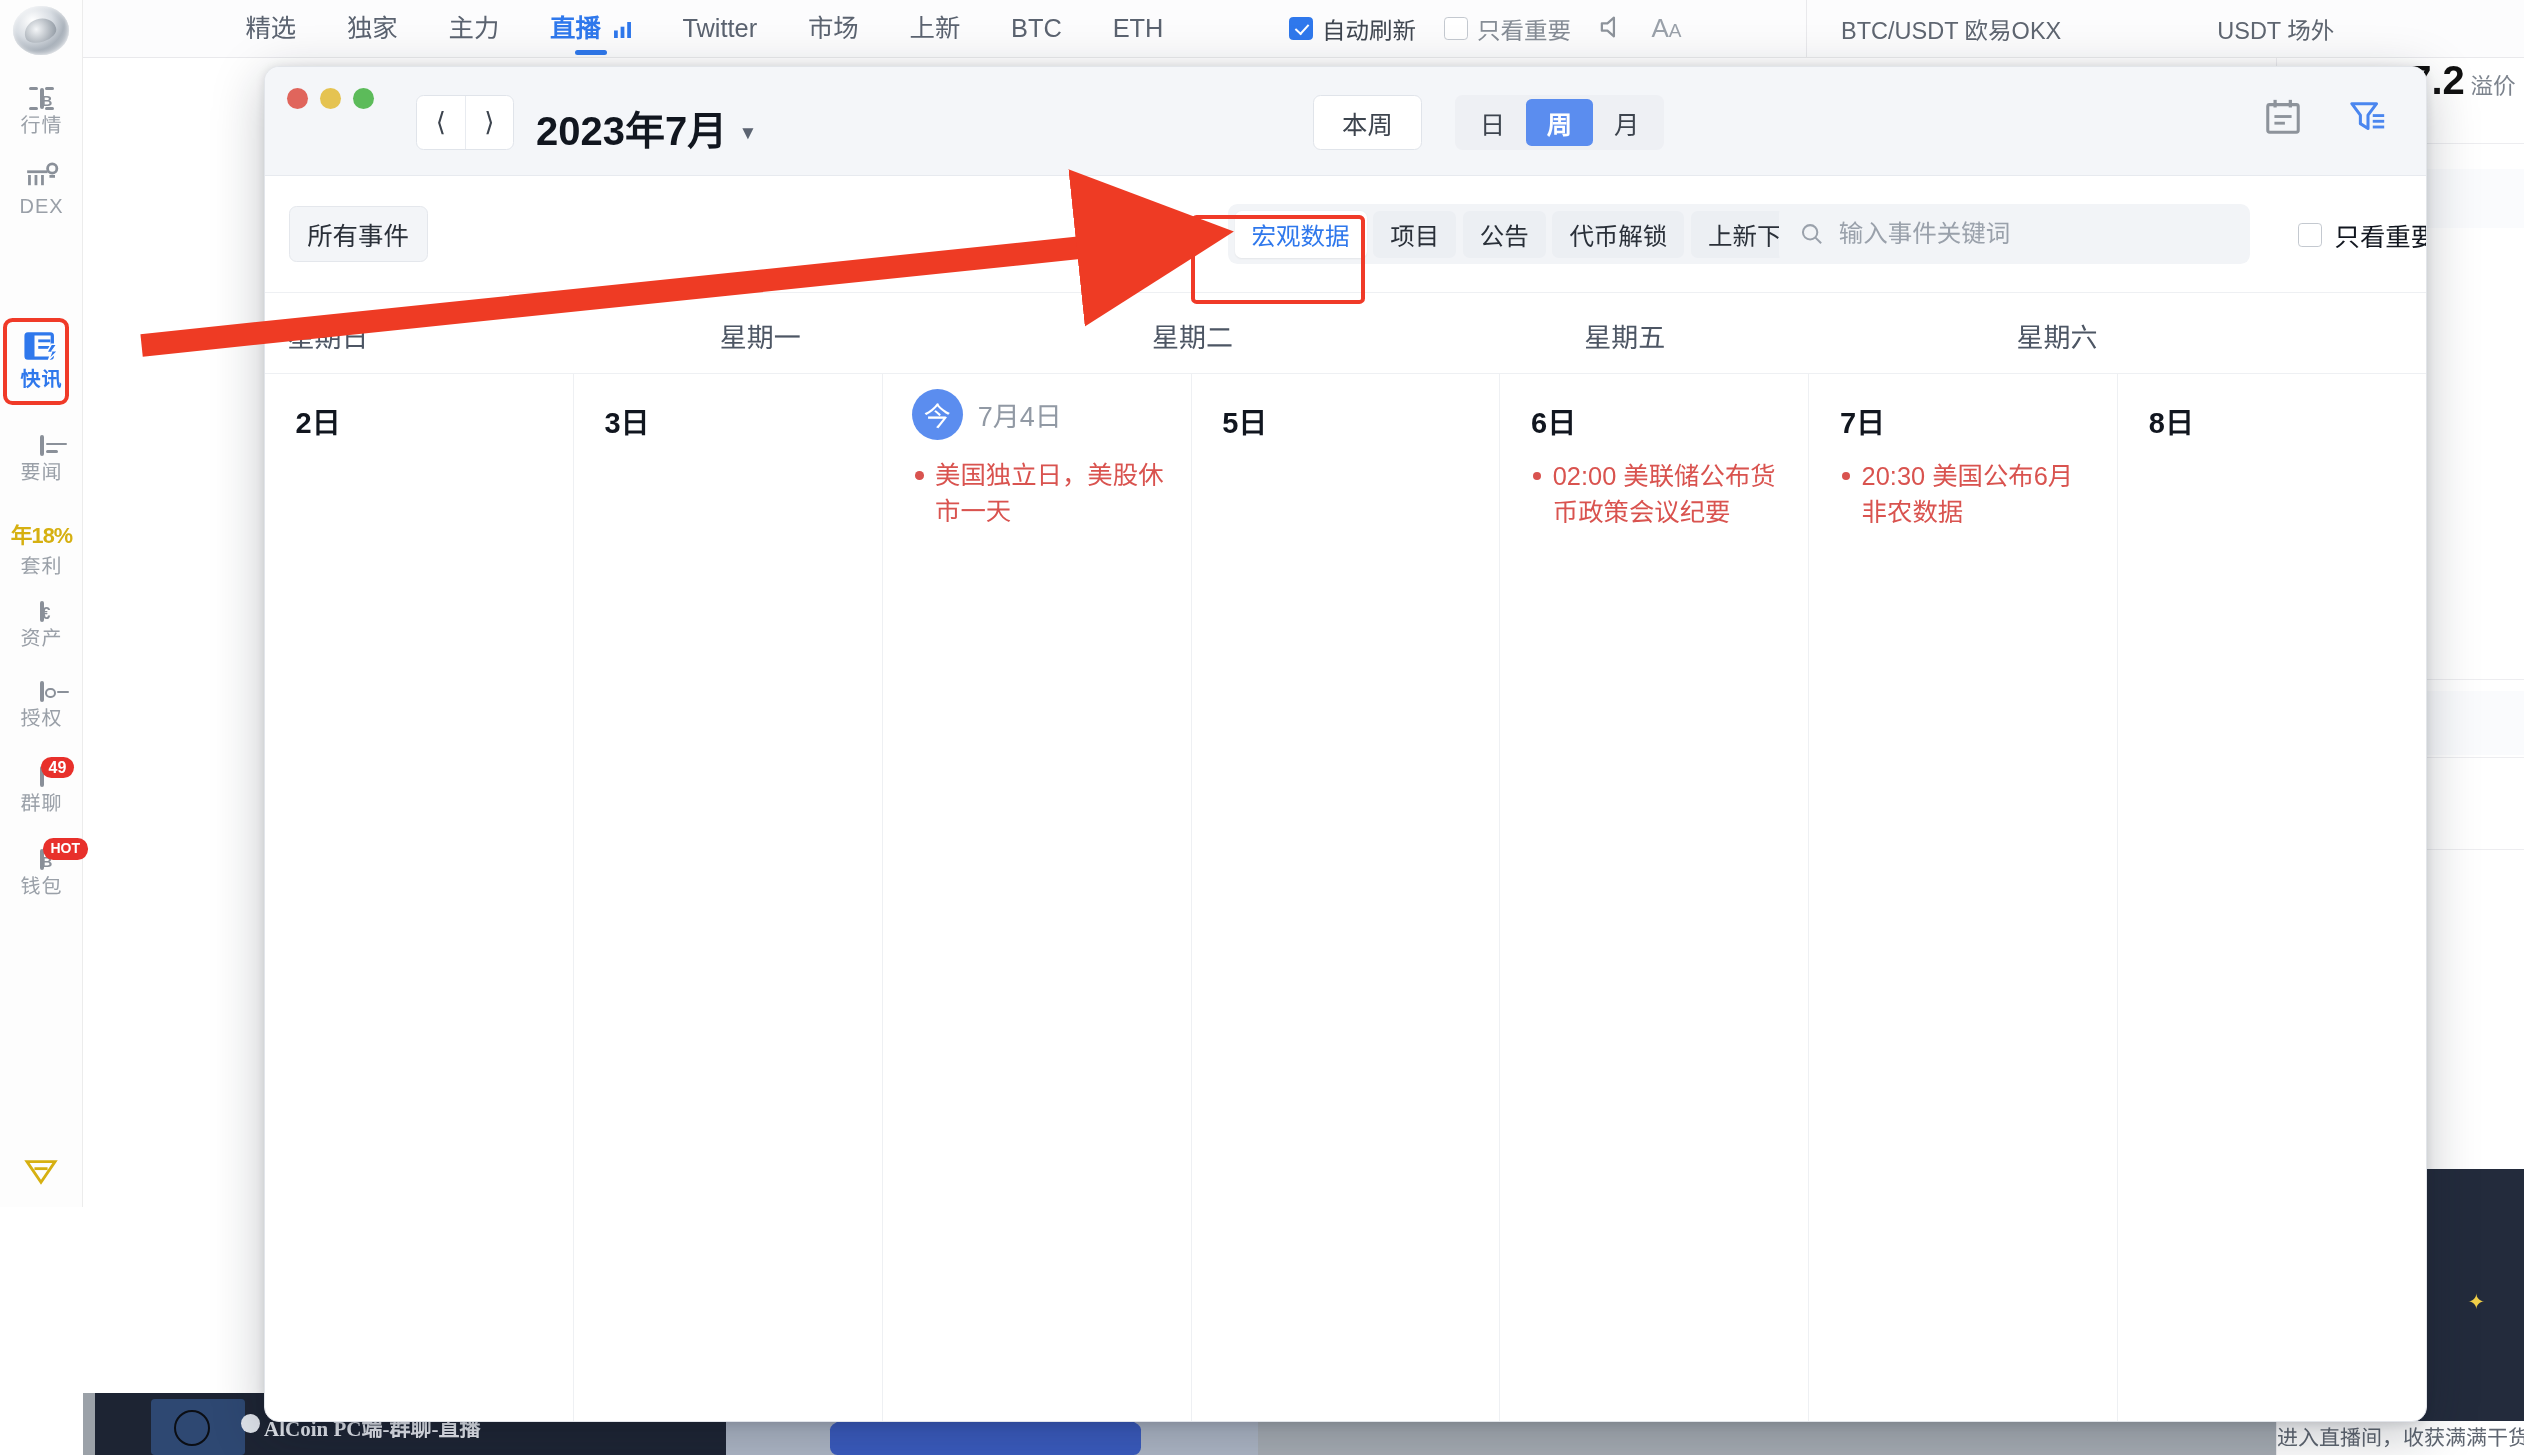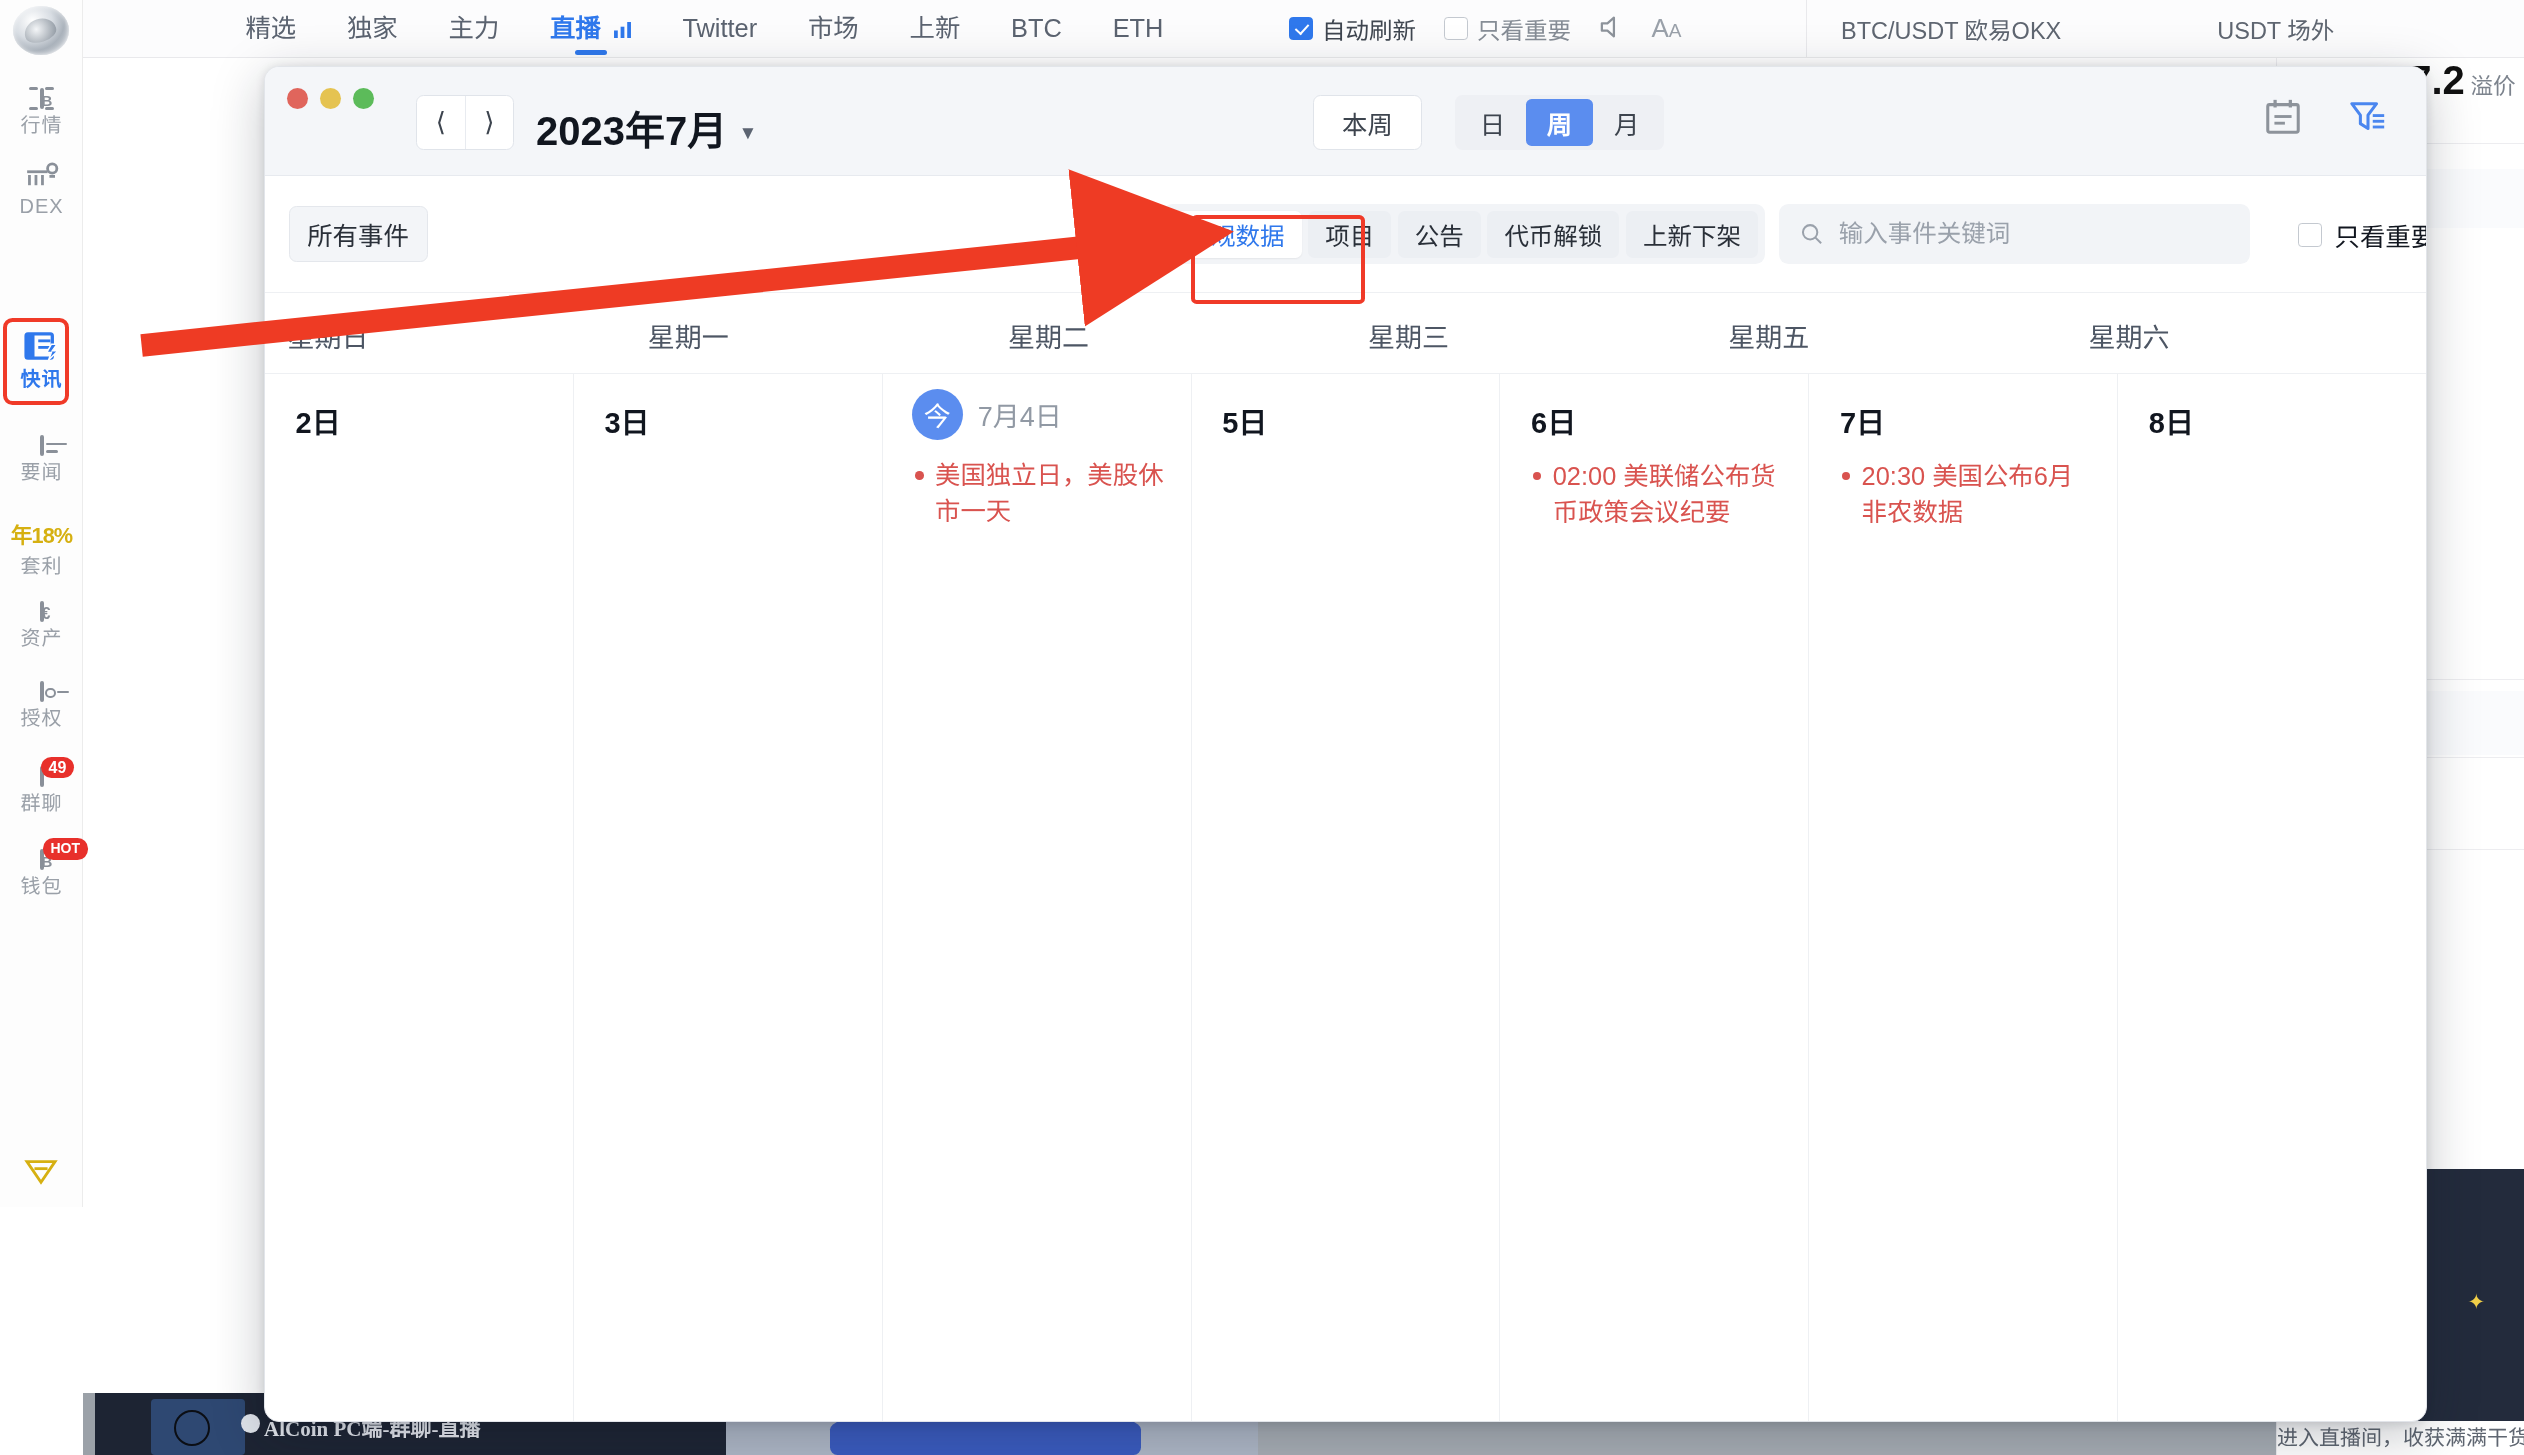--- a/index.html
+++ b/index.html
@@ -173,21 +173,21 @@
 
   
   .filterbar { position:relative; height:117px; background:#fff; border-bottom:0.9px solid #eef0f3;}
   .all-events {
     position:absolute; left:23.5px; top:30px; width:139px; height:56px;
     background:#f3f5f8; border:0.9px solid #e4e7ec; border-radius:7.5px;
     display:flex; align-items:center; justify-content:center;
     font-size:25.4px; color:#2a3039; cursor:pointer;
   }
   .chip-group {
-    position:absolute; left:898px; top:28px; height:60px; background:#f2f4f7;
+    position:absolute; left:963px; top:28px; height:60px; background:#f2f4f7;
     border-radius:9.4px; padding:6.6px; display:flex; gap:6.6px; align-items:center;
   }
   .chip { height:47px; padding:0 17px; border-radius:6.6px; display:flex; align-items:center;
     font-size:24.5px; color:#2a3039; background:#eceff3; cursor:pointer; white-space:nowrap;}
   .chip.active { background:#fff; color:#2f78ec; box-shadow:0 0.9px 1.9px rgba(0,0,0,.06); }
   .chip-highlight{
     position:absolute; left:1191px; top:215px; width:174px; height:89px;
     border:4.7px solid #f03a28; border-radius:5.6px; pointer-events:none; z-index:40;
   }
   .search {
@@ -509,21 +509,20 @@
       <div class="only-imp">
         <span class="cbox"></span>
         <span>只看重要</span>
       </div>
     </div>
 
     <div class="cal-head">
       <div>星期日</div>
       <div>星期一</div>
       <div>星期二</div>
-      <div>星期三</div>
       <div>星期五</div>
       <div>星期六</div>
     </div>
 
     <div class="cal-body">
 
       <div class="cal-col">
         <div class="day-num">2日</div>
       </div>
 

